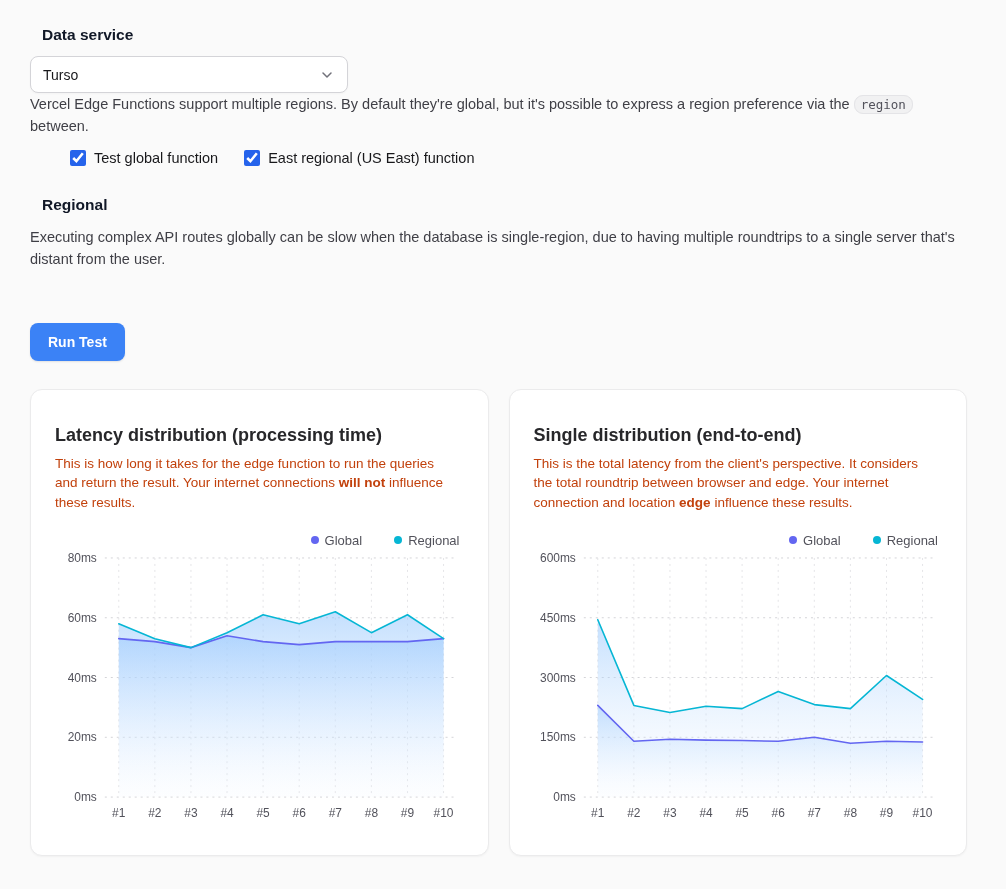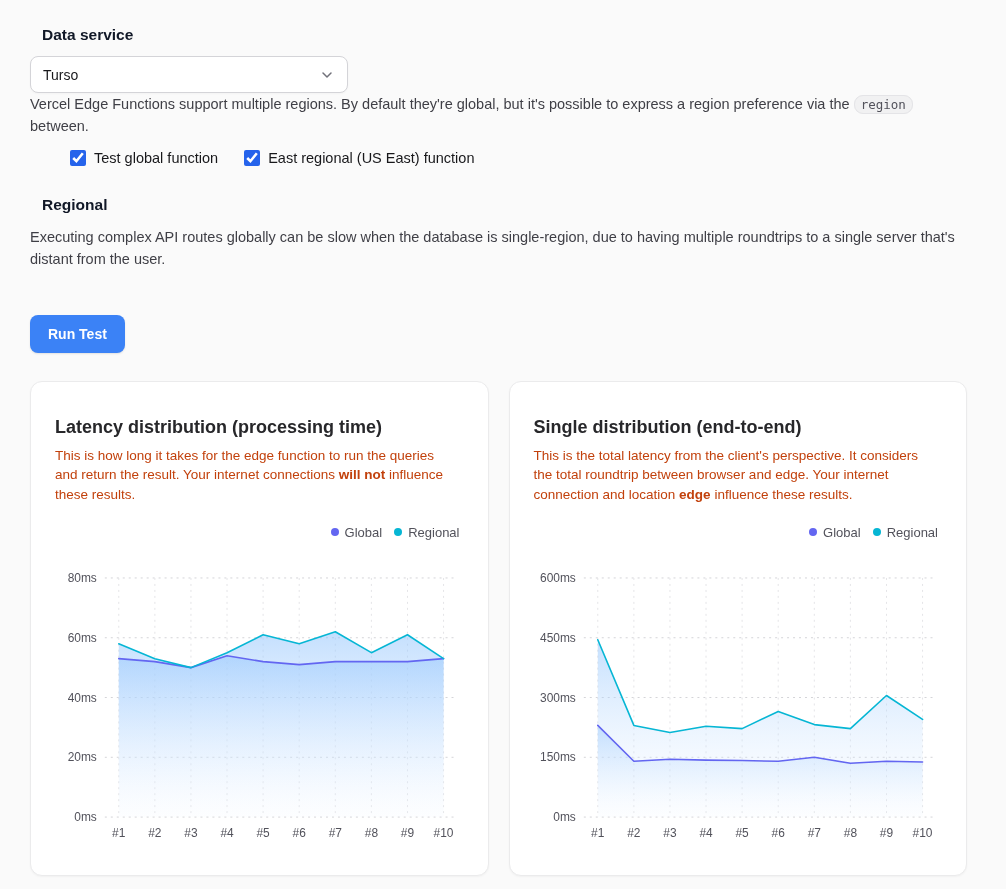--- a/index.html
+++ b/index.html
@@ -28,38 +28,38 @@
     font-family:"DejaVu Sans Mono", monospace;
     font-size:12.5px; background:#f1f1f2; border:1px solid #e4e4e7;
     border-radius:9px; padding:1px 6px; color:#52525b;
   }
 
   .choice-row { display:flex; align-items:center; gap:26px; margin:2px 0 0 0;padding-left:40px; }
   .choice { display:flex; align-items:center; gap:8px; font-size:14.5px; cursor:pointer; color:#18181b; }
   input[type=checkbox], input[type=radio] { width:16px; height:16px; accent-color:#2563eb; margin:0; cursor:pointer; }
 
   .run-btn {
-    margin-top:32px;
+    margin-top:40px;
     background:#3b82f6; color:#fff; border:none; border-radius:8px;
     font-size:14px; font-weight:600; padding:11px 18px; cursor:pointer;
     font-family:inherit;
     box-shadow:0 1px 2px rgba(0,0,0,.1);
   }
 
   .cards { display:flex; gap:20px; margin-top:28px; }
   .card {
     flex:1; background:#fff; border:1px solid #ebebec; border-radius:12px;
     padding:26px 24px 30px 24px;
     box-shadow:0 1px 2px rgba(0,0,0,.04);
   }
   .card h2 { margin:9px 0 8px 0; font-size:18px; font-weight:700; color:#27272a; }
   .desc { margin:0 0 20px 0; font-size:13.5px; line-height:1.45; color:#c2410c; max-width:402px; }
   .desc b { font-weight:700; }
 
-  .legend { display:flex; justify-content:flex-end; gap:12px; font-size:13px; color:#52525b; margin:6px 4px 28px 0;text-align:right; }
+  .legend { display:flex; justify-content:flex-end; gap:32px; font-size:13px; color:#52525b; margin:6px 4px 0 0;text-align:right; }
   .legend-item { display:flex; align-items:center; gap:6px; }
   .dot { width:8px; height:8px; border-radius:50%; display:inline-block; background:#999; }
 
   .chart { width:100%; height:auto; display:block; font-family:inherit; }
 </style>
 </head>
 <body>
 
 <div class="container">
 

